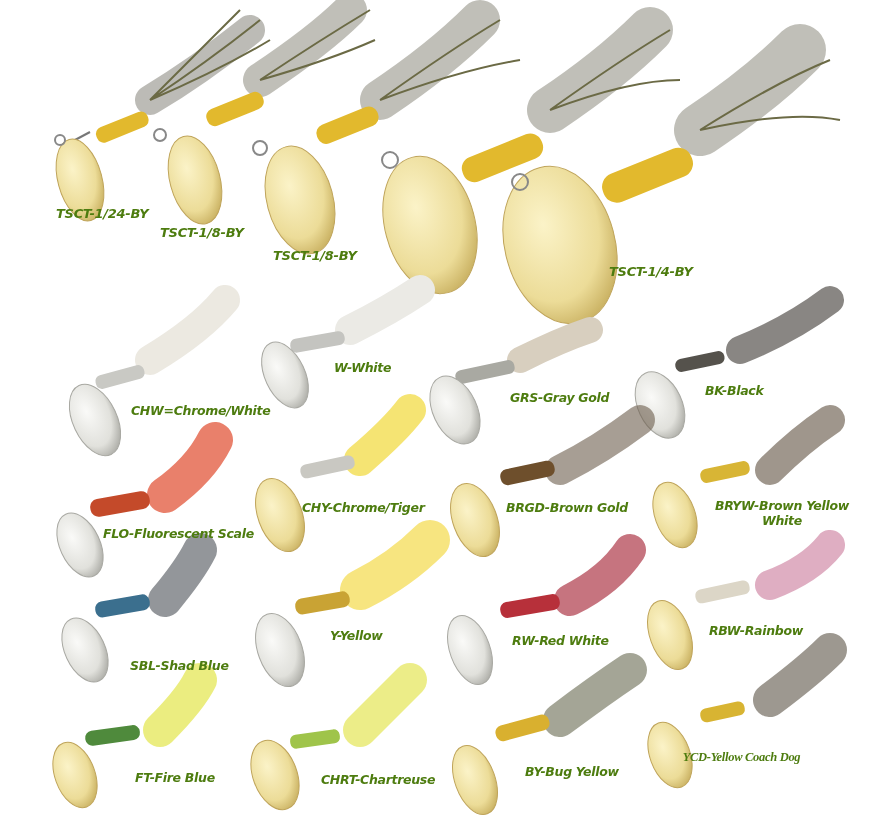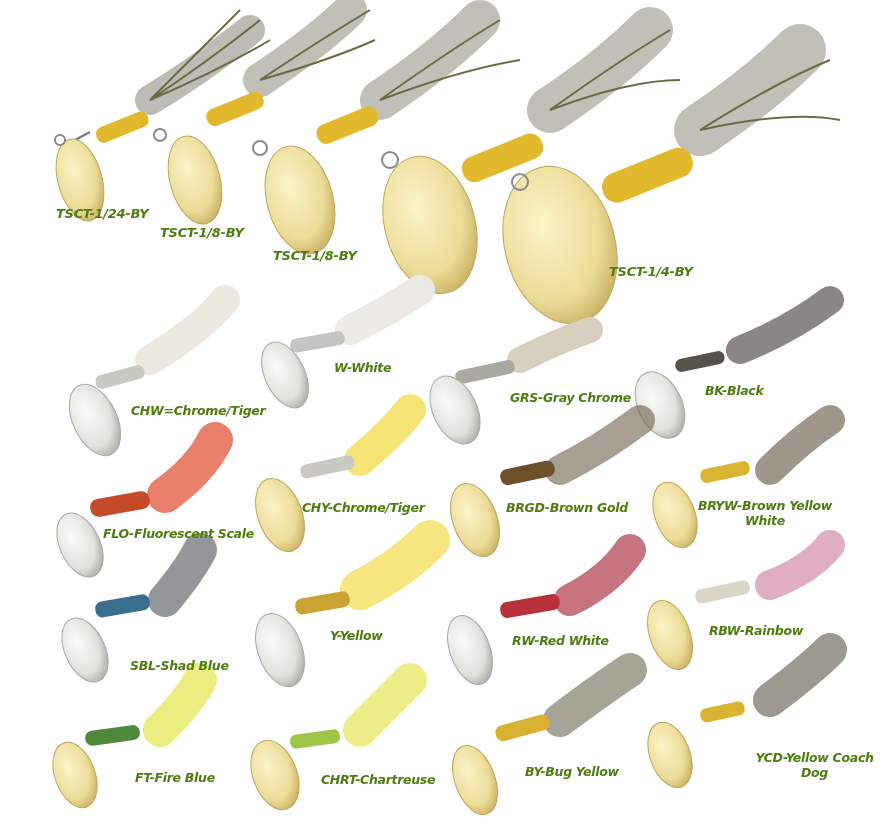--- a/index.html
+++ b/index.html
@@ -149,31 +149,31 @@
     <rect x="700" y="705" width="45" height="14" rx="6" fill="#d8b432" transform="rotate(-12 722 712)"></rect>
     <ellipse cx="670" cy="755" rx="20" ry="34" fill="url(#gold)" stroke="#bfa45a" transform="rotate(-20 670 755)"></ellipse>
   </g>
 </svg>
 
 <div class="label big" style="left:56px;top:206px;">TSCT-1/24-BY</div>
 <div class="label big" style="left:160px;top:225px;">TSCT-1/8-BY</div>
 <div class="label big" style="left:273px;top:248px;">TSCT-1/8-BY</div>
 <div class="label big" style="left:609px;top:264px;">TSCT-1/4-BY</div>
 
-<div class="label" style="left:131px;top:403px;">CHW=Chrome/Tiger</div>
+<div class="label" style="left:131px;top:403px;">CHW=Chrome/White</div>
 <div class="label" style="left:334px;top:360px;">W-White</div>
-<div class="label" style="left:510px;top:390px;">GRS-Gray Chrome</div>
+<div class="label" style="left:510px;top:390px;">GRS-Gray Gold</div>
 <div class="label" style="left:705px;top:383px;">BK-Black</div>
 
 <div class="label" style="left:103px;top:526px;">FLO-Fluorescent Scale</div>
 <div class="label" style="left:302px;top:500px;">CHY-Chrome/Tiger</div>
 <div class="label" style="left:506px;top:500px;font-style:italic;">BRGD-Brown Gold</div>
-<div class="label" style="left:695px;top:498px;width:140px;white-space:normal;">BRYW-Brown Yellow White</div>
+<div class="label" style="left:712px;top:498px;width:140px;white-space:normal;">BRYW-Brown Yellow White</div>
 
 <div class="label" style="left:130px;top:658px;">SBL-Shad Blue</div>
 <div class="label" style="left:330px;top:628px;">Y-Yellow</div>
 <div class="label" style="left:512px;top:633px;">RW-Red White</div>
 <div class="label" style="left:709px;top:623px;">RBW-Rainbow</div>
 
 <div class="label" style="left:135px;top:770px;">FT-Fire Blue</div>
 <div class="label" style="left:321px;top:772px;">CHRT-Chartreuse</div>
 <div class="label" style="left:525px;top:764px;">BY-Bug Yellow</div>
-<div class="label" style="left:747px;top:750px;width:135px;white-space:normal;">YCD-Yellow Coach Dog</div>
+<div class="label" style="left:674px;top:750px;width:135px;white-space:normal;font-family:Liberation Serif, serif;">YCD-Yellow Coach Dog</div>
 
 </body></html>

